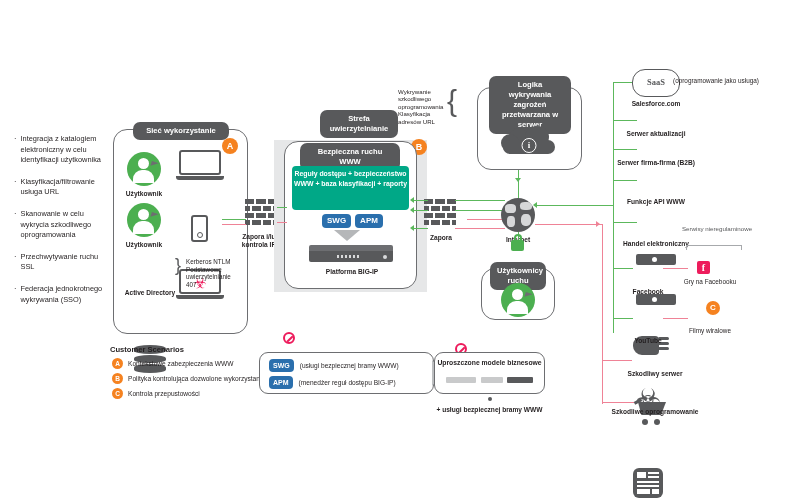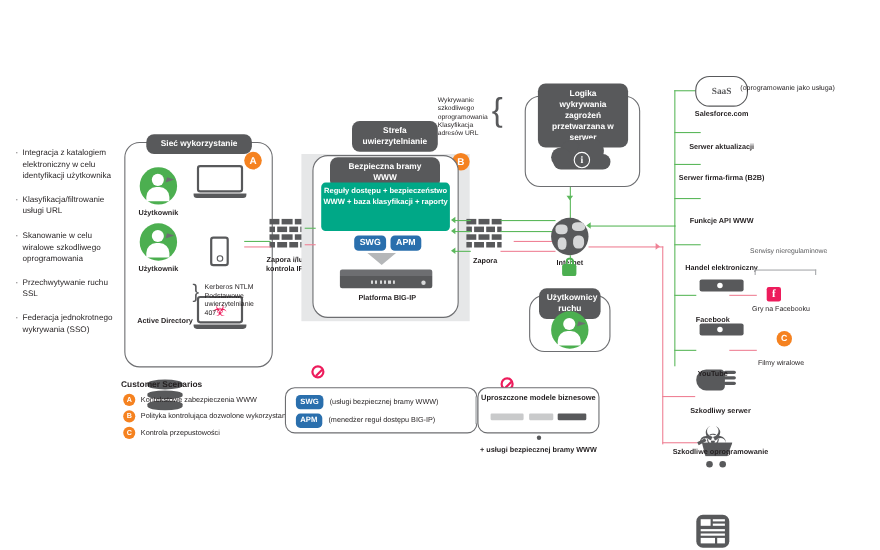--- a/index.html
+++ b/index.html
@@ -171,25 +171,25 @@
 </head>
 <body>
 
 <div class="abs" id="bullets">
   <div class="bullet">
       <span class="dot">·</span>
       <span>Integracja z katalogiem elektroniczny w celu identyfikacji użytkownika</span>
     </div>
   <div class="bullet">
       <span class="dot">·</span>
-      <span>Klasyfikacja/filtrowanie usługi URL</span>
+      <span>Klasyfikacja/filtrowanie usługa URL</span>
     </div>
   <div class="bullet">
       <span class="dot">·</span>
-      <span>Skanowanie w celu wiralowe szkodliwego oprogramowania</span>
+      <span>Skanowanie w celu wykrycia szkodliwego oprogramowania</span>
     </div>
   <div class="bullet">
       <span class="dot">·</span>
       <span>Przechwytywanie ruchu SSL</span>
     </div>
   <div class="bullet">
       <span class="dot">·</span>
       <span>Federacja jednokrotnego wykrywania (SSO)</span>
     </div>
 </div>
@@ -266,21 +266,21 @@
 <div class="abs cap" style="left:236px;top:233px;width:50px;line-height:8.4px;">Zapora i/lub kontrola IPS</div>
 <div class="abs noentry" style="left:283px;top:217px;"></div>
 
 <div class="abs" id="greyslab"></div>
 <div class="abs lbl-pill" id="dmz-pill">Strefa uwierzytelnianie</div>
 <div class="abs badge" style="left:411px;top:139px;">B</div>
 <div class="abs cap-n" style="left:398px;top:88px;width:48px;text-align:left;font-size:6.1px;line-height:7.4px;">Wykrywanie szkodliwego oprogramowania Klasyfikacja adresów URL</div>
 <div class="abs" style="left:447px;top:88px;font-size:30px;color:#58595b;line-height:26px;">{</div>
 
 <div class="abs roundbox" id="swg-box"></div>
-<div class="abs lbl-pill" id="swg-pill">Bezpieczna bramy WWW</div>
+<div class="abs lbl-pill" id="swg-pill">Bezpieczna ruchu WWW</div>
 <div class="abs" id="rules">Reguły dostępu + bezpieczeństwo WWW + baza klasyfikacji + raporty</div>
 <div class="abs" id="tagrow">
   <span class="tag">SWG</span>
   <span class="tag">APM</span>
 </div>
 <div class="abs" id="funnel"></div>
 <div class="abs" id="bigip">
   <div class="top"></div>
   <div class="bot">
       <span class="leds"></span>

